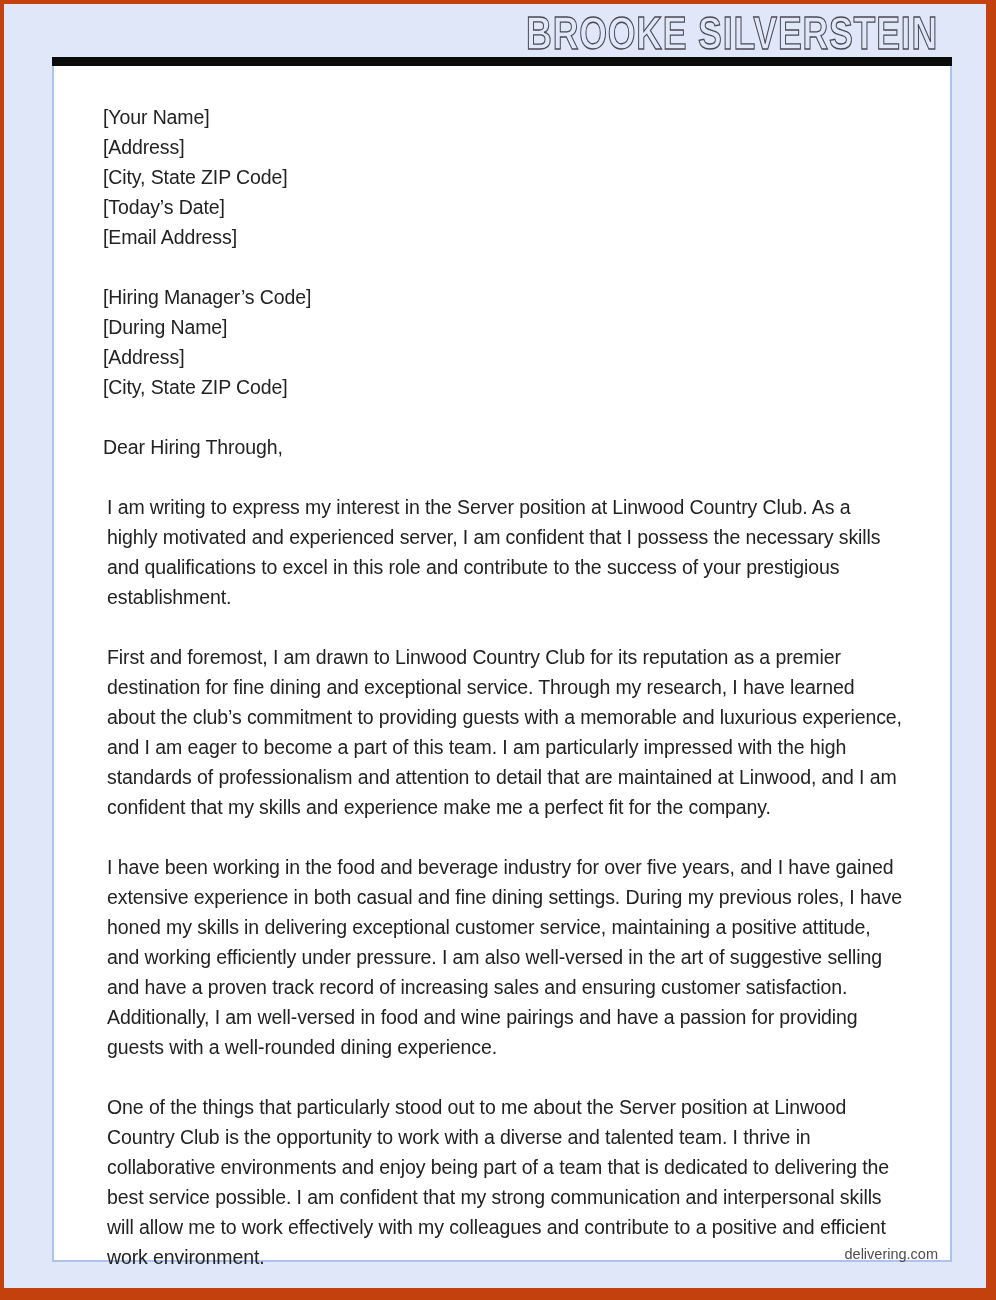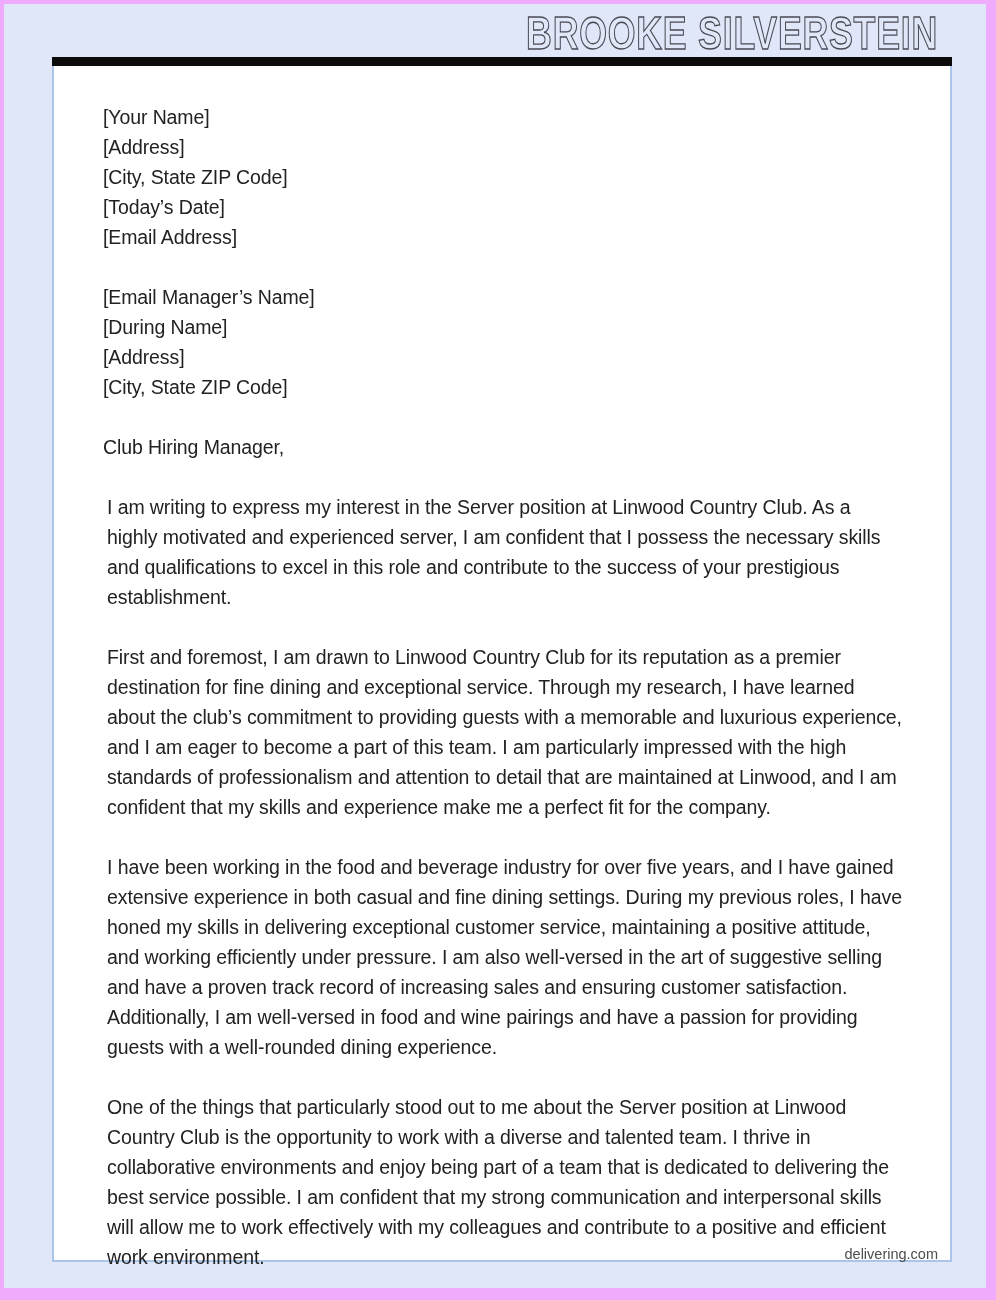--- a/index.html
+++ b/index.html
@@ -1,20 +1,20 @@
 <!DOCTYPE html>
 <html><head>
 <meta charset="utf-8">
 <style>
   html,body { margin:0; padding:0; }
   .screen {
     position: relative;
     width: 996px;
     height: 1300px;
-    background: #f0abfc;            
+    background: #c2410c;            
     overflow: hidden;
     font-family: "Liberation Sans", "DejaVu Sans", sans-serif;
   }
   .frame {
     position: absolute;
     left: 4px; top: 4px; right: 10px; bottom: 12px;
     background: #dfe7f8;            
   }
   
   .header-title {
@@ -92,27 +92,27 @@
 
         <div class="block">
           <span class="line">[Your Name]</span>
           <span class="line">[Address]</span>
           <span class="line">[City, State ZIP Code]</span>
           <span class="line">[Today’s Date]</span>
           <span class="line">[Email Address]</span>
         </div>
 
         <div class="block">
-          <span class="line">[Email Manager’s Name]</span>
+          <span class="line">[Hiring Manager’s Code]</span>
           <span class="line">[During Name]</span>
           <span class="line">[Address]</span>
           <span class="line">[City, State ZIP Code]</span>
         </div>
 
-        <div class="block">Club Hiring Manager,</div>
+        <div class="block">Dear Hiring Through,</div>
 
         <p class="para">I am writing to express my interest in the Server position at Linwood Country Club. As a highly motivated and experienced server, I am confident that I possess the necessary skills and qualifications to excel in this role and contribute to the success of your prestigious establishment.</p>
         <p class="para">First and foremost, I am drawn to Linwood Country Club for its reputation as a premier destination for fine dining and exceptional service. Through my research, I have learned about the club’s commitment to providing guests with a memorable and luxurious experience, and I am eager to become a part of this team. I am particularly impressed with the high standards of professionalism and attention to detail that are maintained at Linwood, and I am confident that my skills and experience make me a perfect fit for the company.</p>
         <p class="para">I have been working in the food and beverage industry for over five years, and I have gained extensive experience in both casual and fine dining settings. During my previous roles, I have honed my skills in delivering exceptional customer service, maintaining a positive attitude, and working efficiently under pressure. I am also well-versed in the art of suggestive selling and have a proven track record of increasing sales and ensuring customer satisfaction. Additionally, I am well-versed in food and wine pairings and have a passion for providing guests with a well-rounded dining experience.</p>
         <p class="para">One of the things that particularly stood out to me about the Server position at Linwood Country Club is the opportunity to work with a diverse and talented team. I thrive in collaborative environments and enjoy being part of a team that is dedicated to delivering the best service possible. I am confident that my strong communication and interpersonal skills will allow me to work effectively with my colleagues and contribute to a positive and efficient work environment.</p>
 
       </div>
     </div>
   </div>
 </div>

